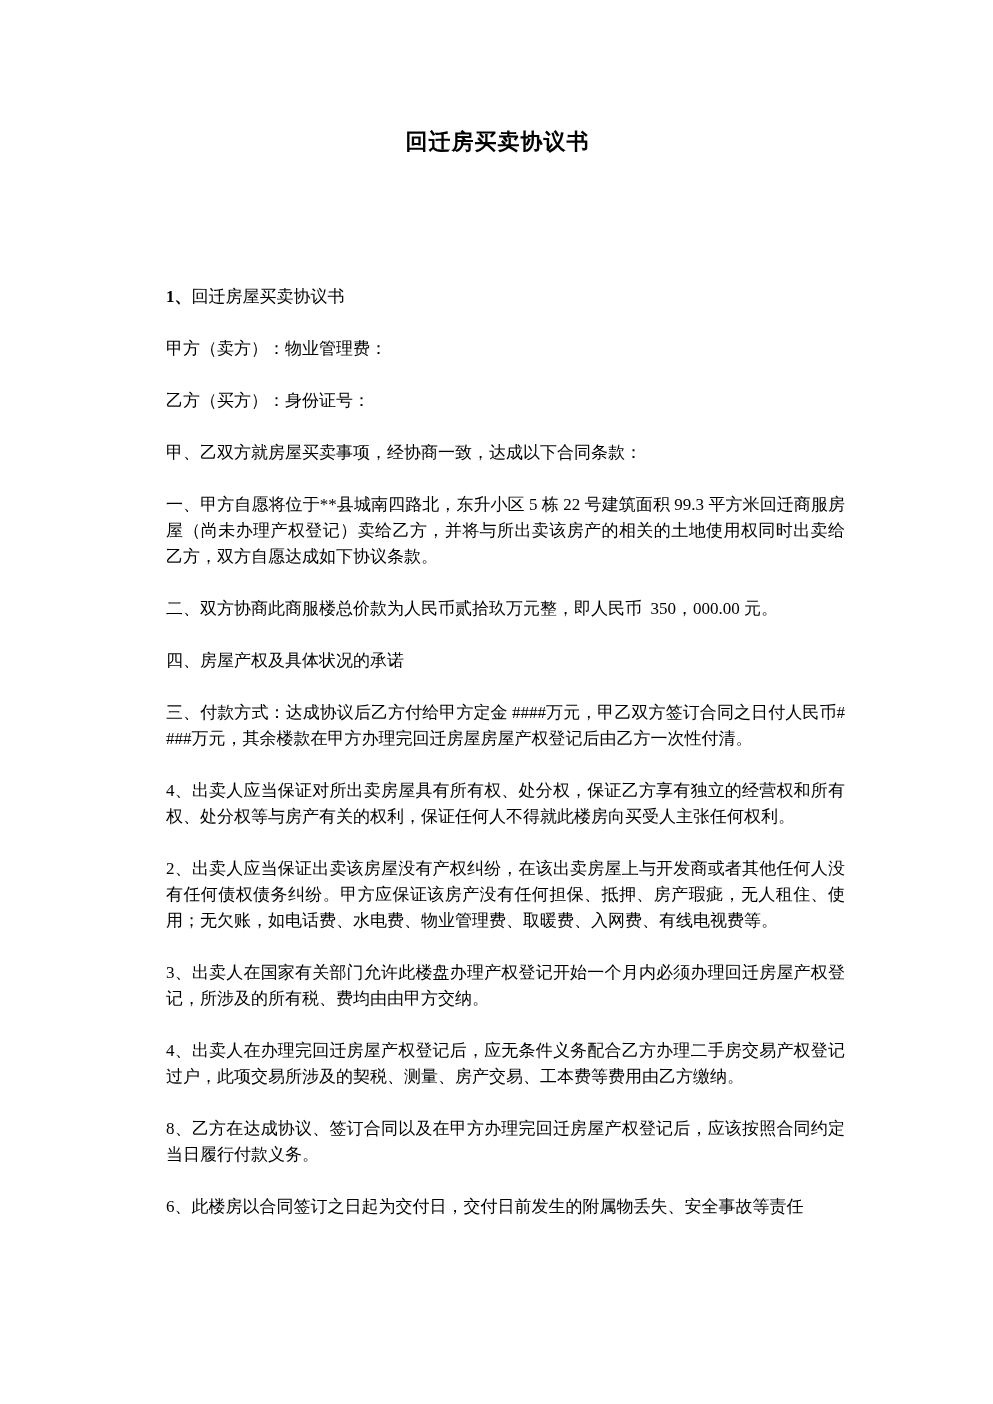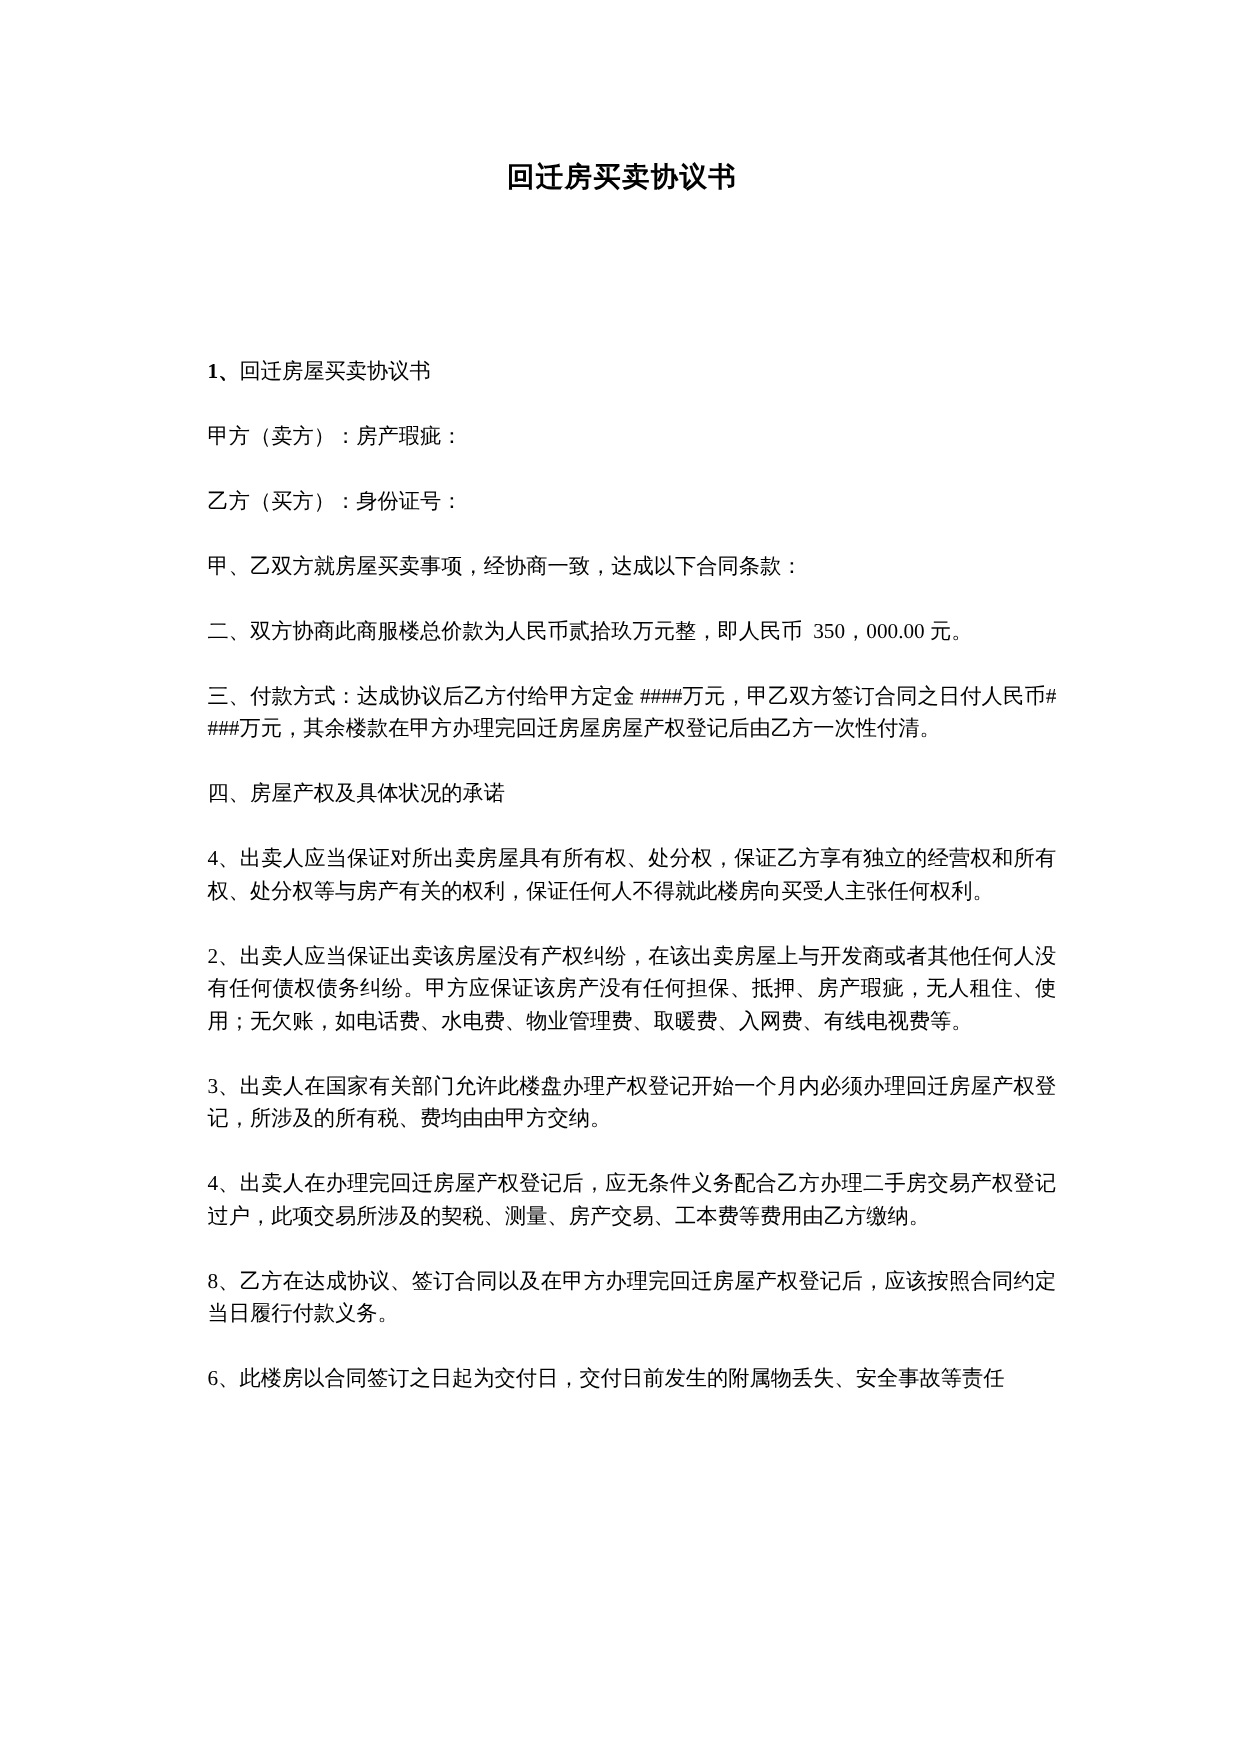--- a/index.html
+++ b/index.html
@@ -42,32 +42,33 @@
 </style>
 </head>
 <body>
 
 <div class="page">
 
   <h1 class="doc-title">回迁房买卖协议书</h1>
 
   <p class="para"><span class="list-number">1、</span><span>回迁房屋买卖协议书</span></p>
 
-  <p class="para">甲方（卖方）：房产瑕疵：</p>
+  <p class="para">甲方（卖方）：物业管理费：</p>
 
   <p class="para">乙方（买方）：身份证号：</p>
 
   <p class="para">甲、乙双方就房屋买卖事项，经协商一致，达成以下合同条款：</p>
 
+  <p class="para">一、甲方自愿将位于**县城南四路北，东升小区 5 栋 22 号建筑面积 99.3 平方米回迁商服房屋（尚未办理产权登记）卖给乙方，并将与所出卖该房产的相关的土地使用权同时出卖给乙方，双方自愿达成如下协议条款。</p>
 
   <p class="para">二、双方协商此商服楼总价款为人民币贰拾玖万元整，即人民币  350，000.00 元。</p>
 
+  <p class="para">四、房屋产权及具体状况的承诺</p>
+
   <p class="para">三、付款方式：达成协议后乙方付给甲方定金 ####万元，甲乙双方签订合同之日付人民币####万元，其余楼款在甲方办理完回迁房屋房屋产权登记后由乙方一次性付清。</p>
-
-  <p class="para">四、房屋产权及具体状况的承诺</p>
 
   <p class="para">4、出卖人应当保证对所出卖房屋具有所有权、处分权，保证乙方享有独立的经营权和所有权、处分权等与房产有关的权利，保证任何人不得就此楼房向买受人主张任何权利。</p>
 
   <p class="para">2、出卖人应当保证出卖该房屋没有产权纠纷，在该出卖房屋上与开发商或者其他任何人没有任何债权债务纠纷。甲方应保证该房产没有任何担保、抵押、房产瑕疵，无人租住、使用；无欠账，如电话费、水电费、物业管理费、取暖费、入网费、有线电视费等。</p>
 
   <p class="para">3、出卖人在国家有关部门允许此楼盘办理产权登记开始一个月内必须办理回迁房屋产权登记，所涉及的所有税、费均由由甲方交纳。</p>
 
   <p class="para">4、出卖人在办理完回迁房屋产权登记后，应无条件义务配合乙方办理二手房交易产权登记过户，此项交易所涉及的契税、测量、房产交易、工本费等费用由乙方缴纳。</p>
 
   <p class="para">8、乙方在达成协议、签订合同以及在甲方办理完回迁房屋产权登记后，应该按照合同约定当日履行付款义务。</p>

